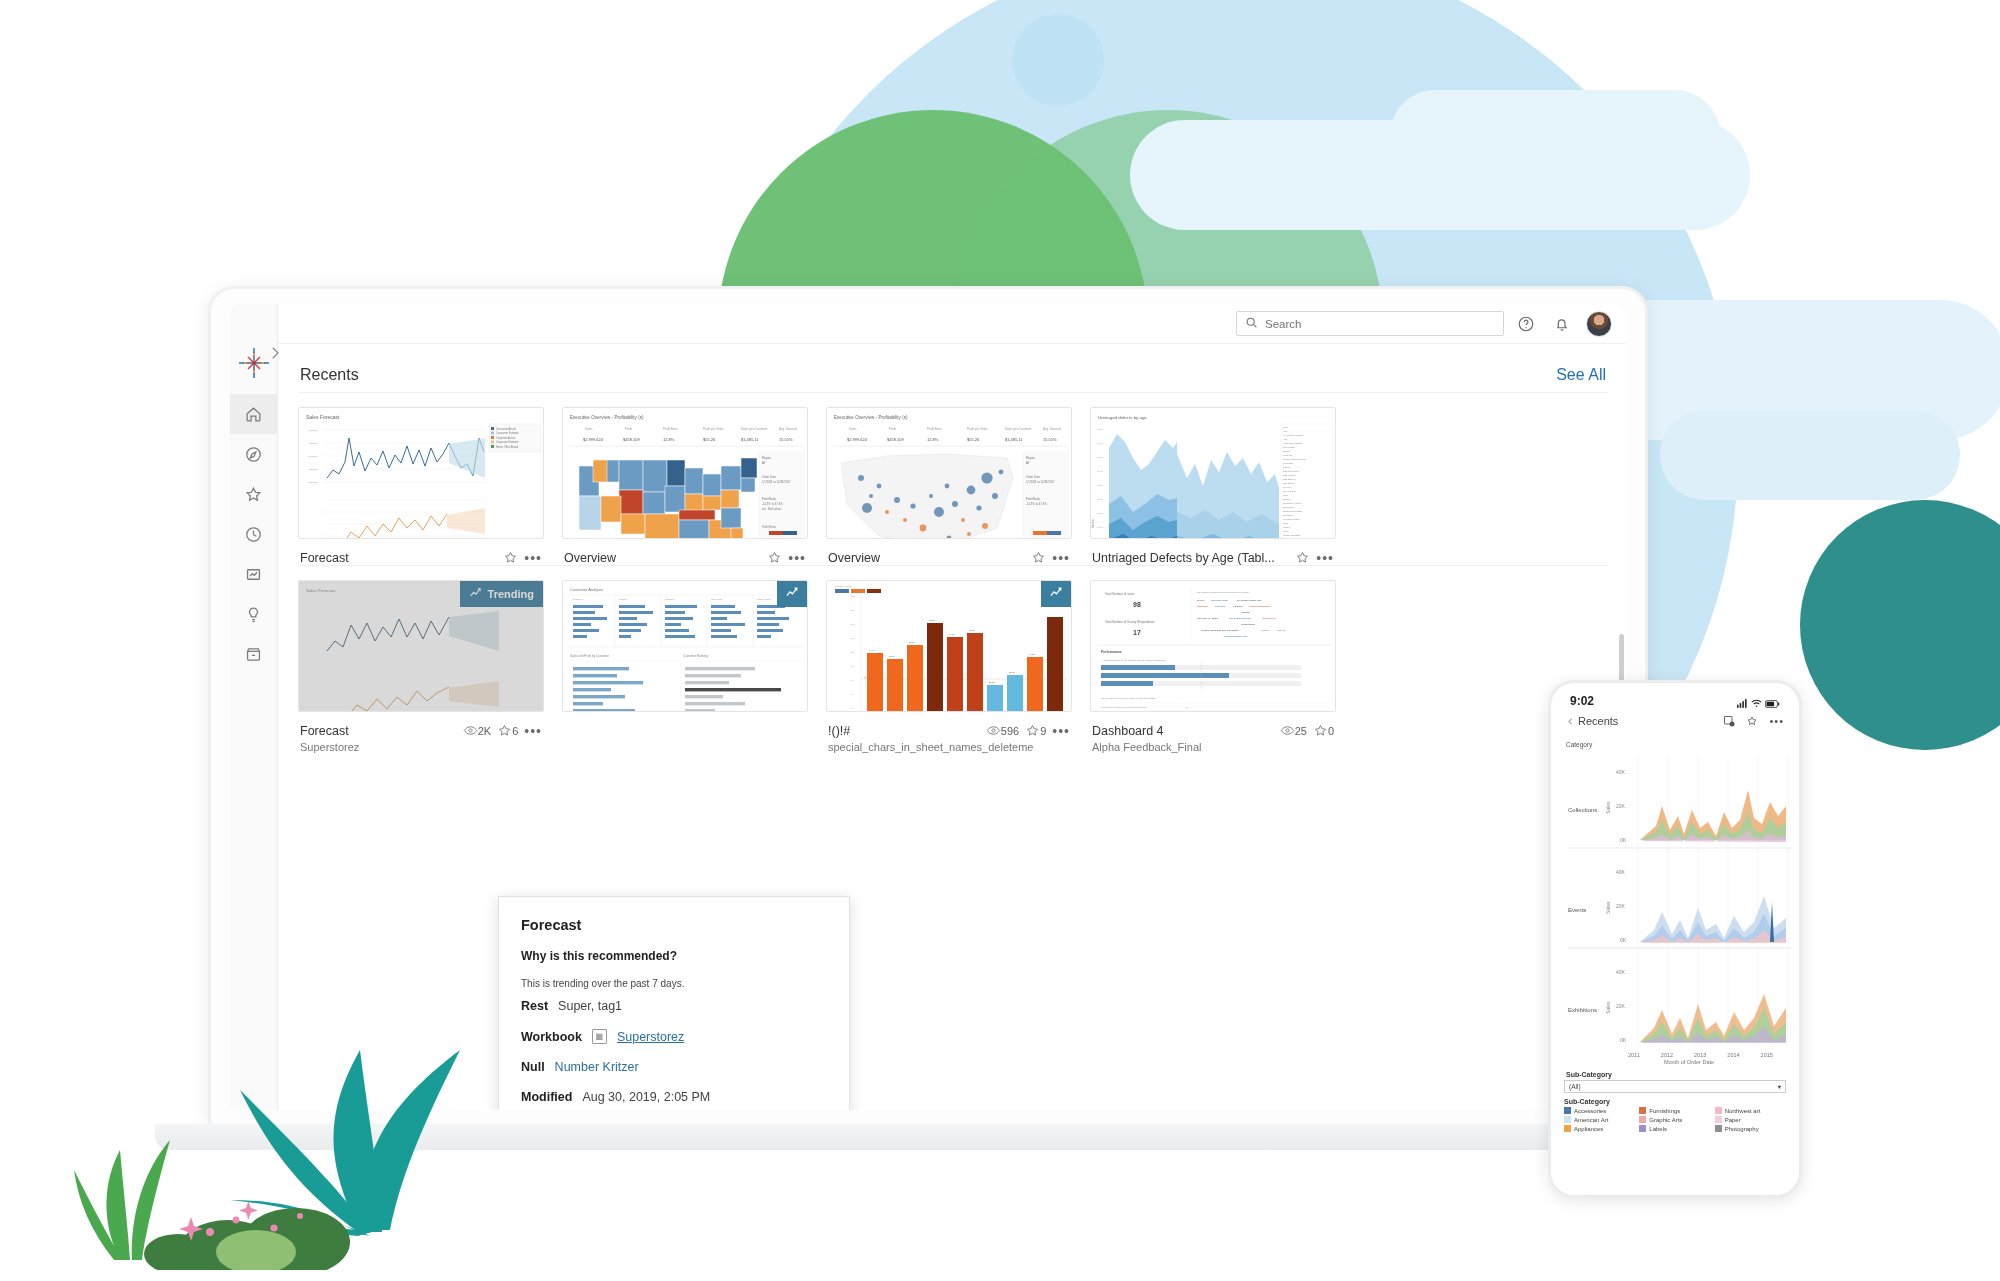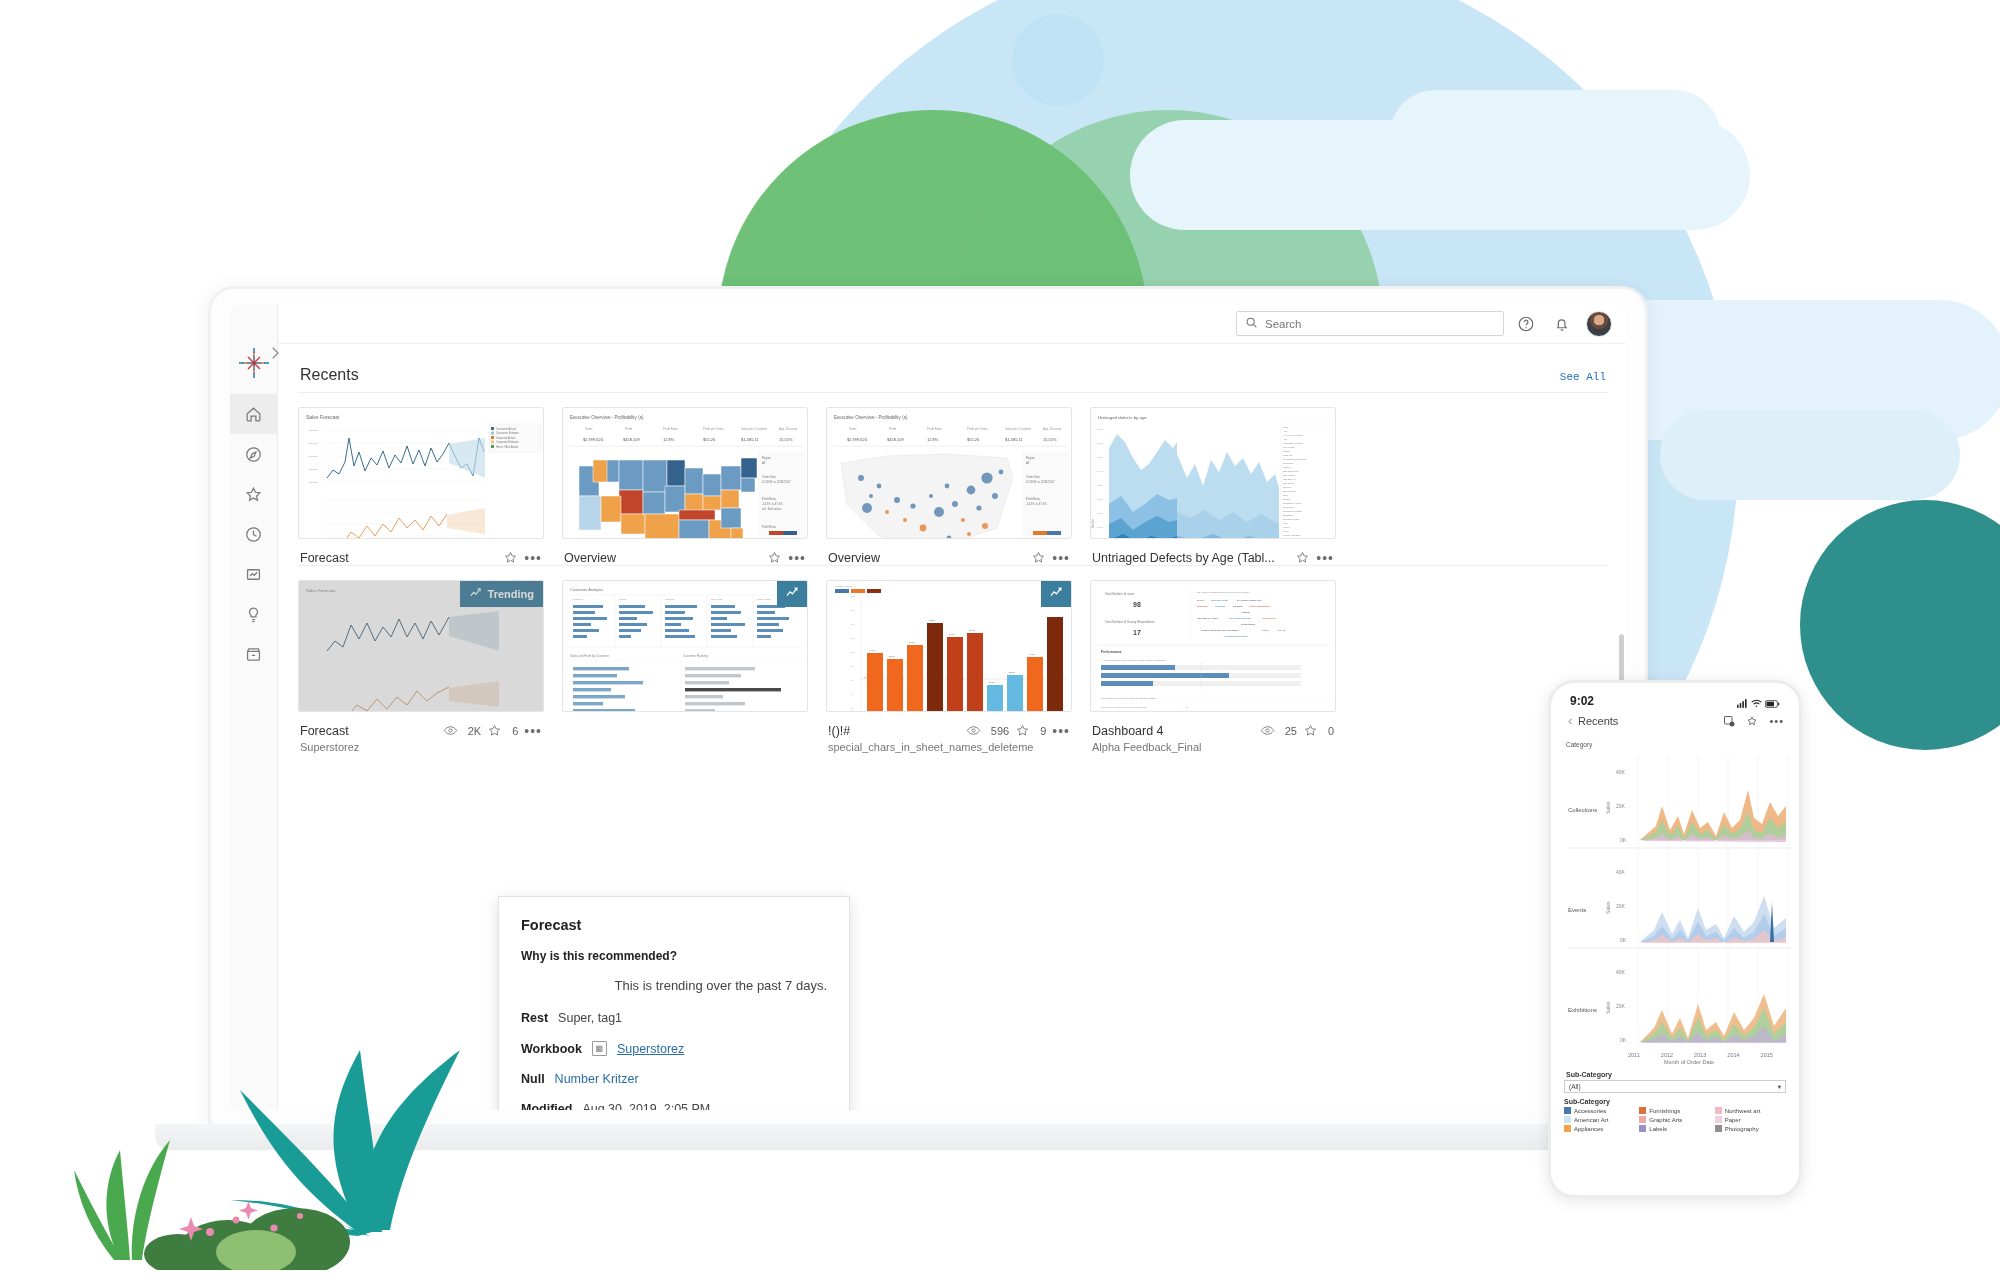--- a/index.html
+++ b/index.html
@@ -134,41 +134,41 @@
     border: 1px solid #e3e3e3; flex: none;
   }
 
   .main { flex: 1; overflow: hidden; padding: 0 18px 0 20px; position: relative; }
 
   .section-head {
     display: flex; align-items: baseline; justify-content: space-between;
     padding: 22px 2px 8px 2px;
   }
   .section-title { font-size: 16px; color: #333; }
-  .see-all { font-size: 11px; color: #1f6fbf; text-decoration: none; font-family: Liberation Mono, monospace; }
+  .see-all { font-size: 16px; color: #1f6fbf; text-decoration: none; }
   .divider { height: 1px; background: #eceff1; }
 
   .cards { display: flex; gap: 18px; padding-top: 14px; }
   .card { width: 246px; flex: none; }
   .thumb {
     height: 132px; border: 1px solid #e4e4e4; border-radius: 2px;
     background: #fff; overflow: hidden; position: relative;
   }
   .card-foot {
     display: flex; align-items: center; gap: 6px;
     padding: 11px 2px 0 2px;
   }
   .card-name {
     font-size: 12.5px; color: #333; white-space: nowrap;
     overflow: hidden; text-overflow: ellipsis; flex: 1; min-width: 0;
   }
   .card-sub { font-size: 11px; color: #777; padding: 3px 2px 0 2px; }
   .ico-btn { color: #7a7a7a; display:flex; align-items:center; flex: none; }
   .ico-btn svg { width: 15px; height: 15px; }
-  .stat { display:flex; align-items:center; gap:10px; font-size:11px; color:#5e5e5e; flex:none;}
+  .stat { display:flex; align-items:center; gap:0; font-size:11px; color:#5e5e5e; flex:none;}
   .dots { letter-spacing: 1px; color: #6d6d6d; font-size: 14px; line-height: 8px; flex:none;}
 
   .badge {
     position: absolute; right: 0; top: 0;
     background: #3b7e9e; color: #fff;
     font-size: 11px; font-weight: bold;
     display: flex; align-items: center; gap: 5px;
     padding: 5px 9px;
   }
   .badge svg { width: 14px; height: 14px; }
@@ -186,21 +186,21 @@
   
   .tip {
     position: absolute; left: 268px; top: 592px;
     width: 352px; background: #fff;
     border: 1px solid #e2e2e2;
     box-shadow: 0 3px 14px rgba(0,0,0,.13);
     padding: 20px 22px 18px 22px; z-index: 40;
   }
   .tip h3 { font-size: 14.5px; color: #222; margin-bottom: 16px; }
   .tip-q { font-size: 12px; font-weight: bold; color: #222; margin-bottom: 15px; }
-  .tip-a { font-size: 13px; color: #444; margin-bottom: 18px; text-align: right; }
+  .tip-a { font-size: 10px; color: #444; margin-bottom: 10px; }
   .tip-row { display: flex; align-items: center; gap: 10px; margin-bottom: 16px; font-size: 12.5px; }
   .tip-lbl { font-weight: bold; color: #222; }
   .tip-val { color: #444; }
   .tip-link { color: #2a6fa8; text-decoration: underline; }
   .wb-ico {
     width: 15px; height: 15px; border: 1px solid #9a9a9a;
     display:flex; align-items:center; justify-content:center;
     font-size: 8px; color: #777; border-radius: 1px;
   }
 

